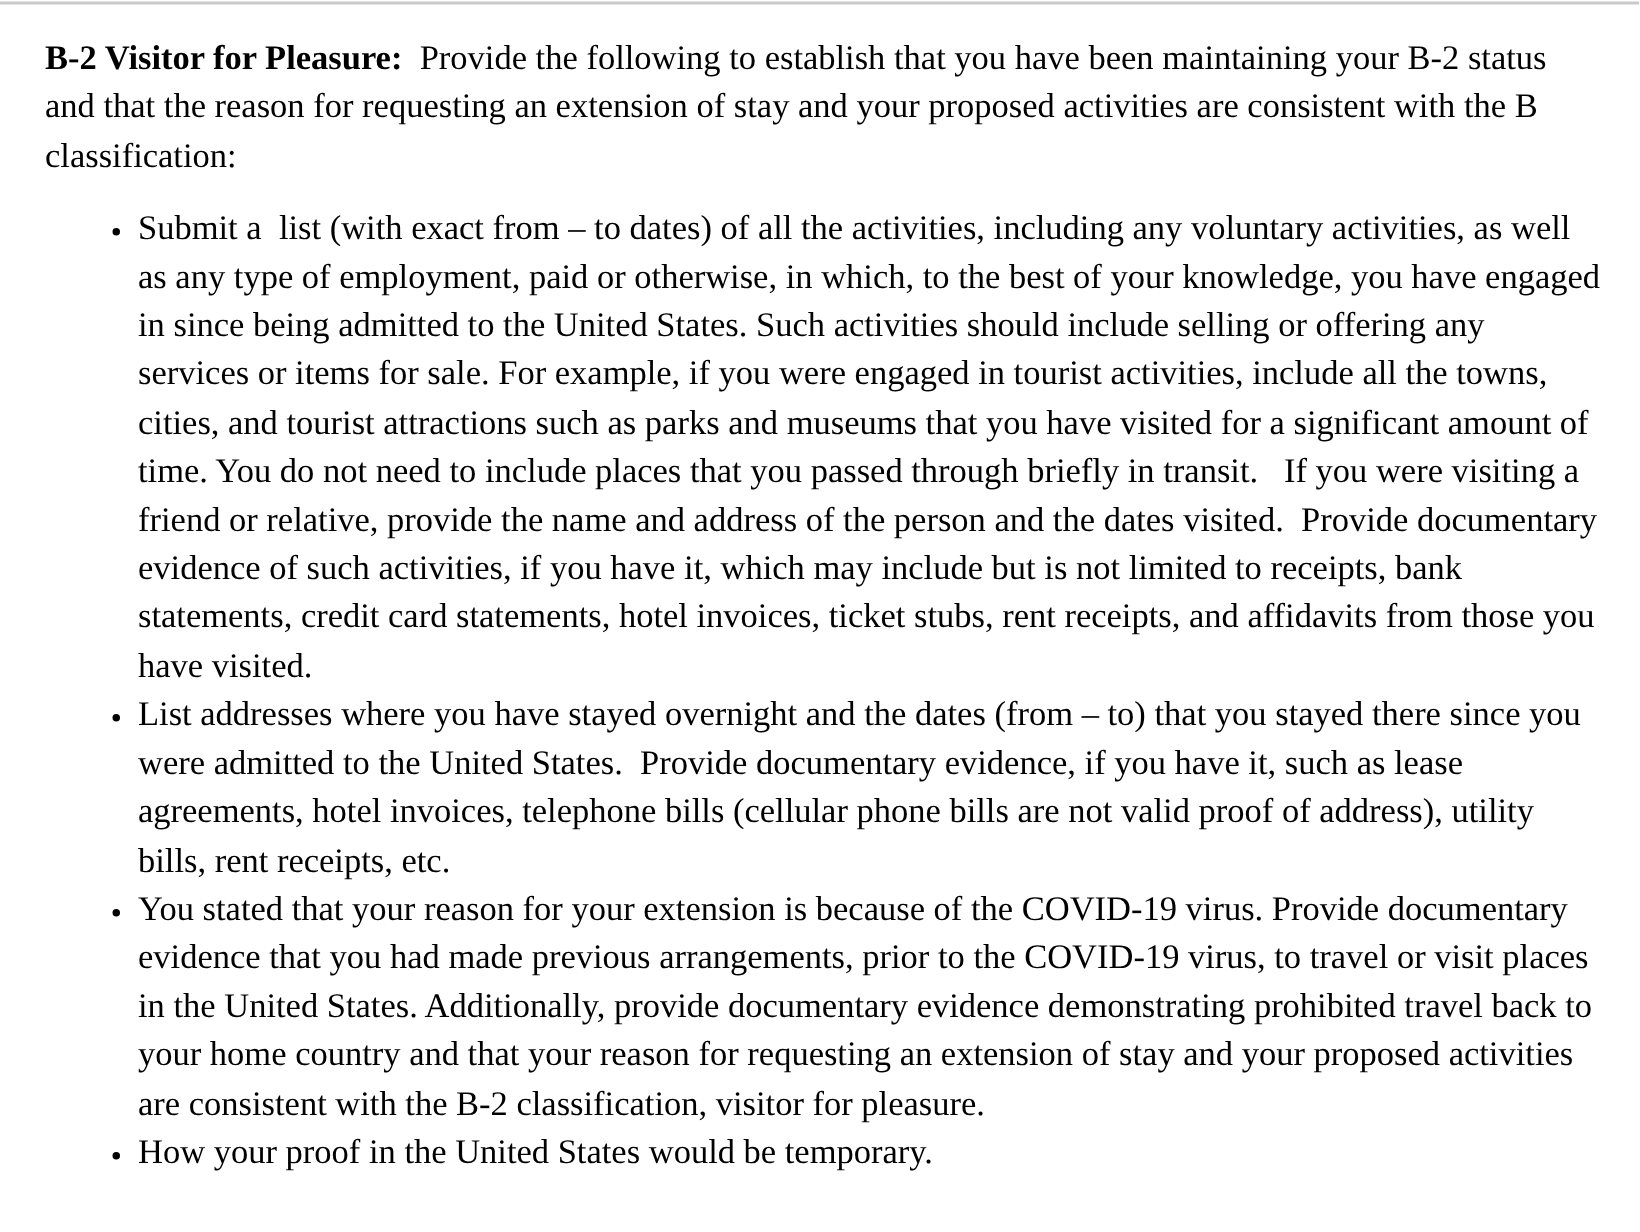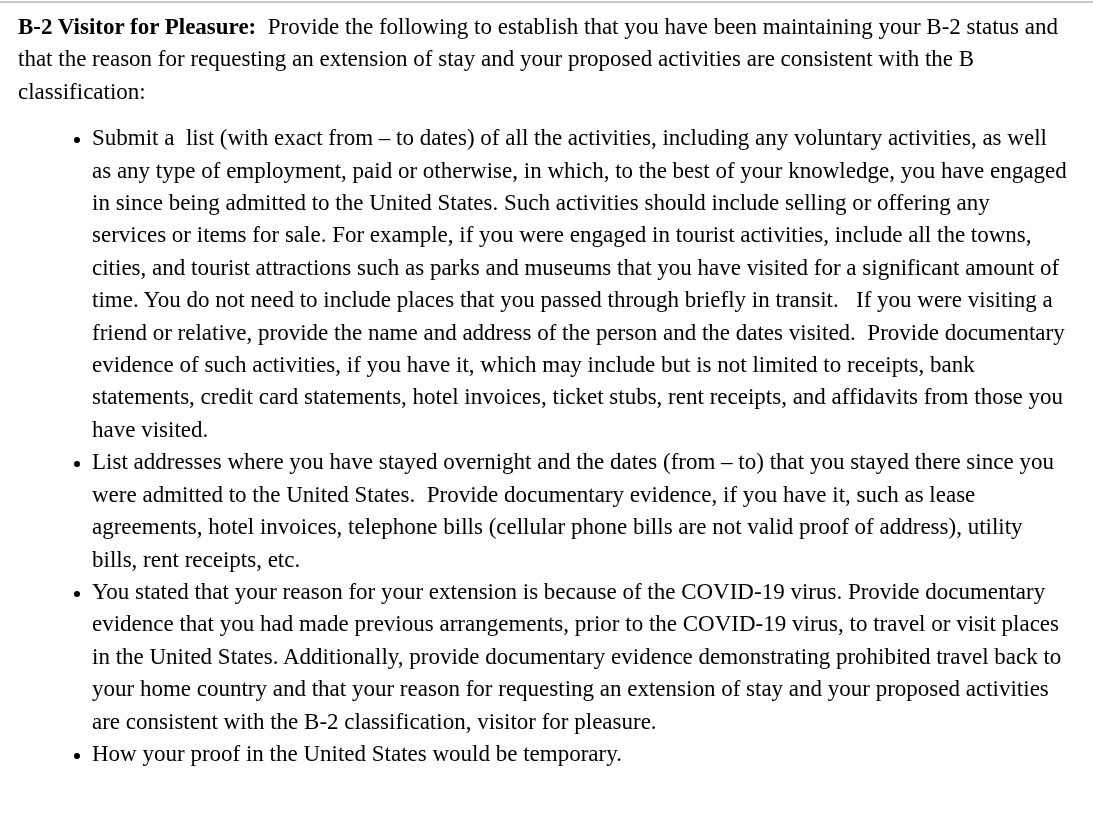--- a/index.html
+++ b/index.html
@@ -25,21 +25,21 @@
     left: 0;
     width: 100%;
     height: 2px;
     background: #c9c9c9;
   }
   .content {
     padding: 7px 26px 0 14px;
     box-sizing: border-box;
   }
   .intro {
-    margin: 4px;
+    margin: 16px;
     white-space: pre-wrap;
   }
   .section-heading {
     font-weight: bold;
   }
   ul.req-list {
     margin: 14px 0 0 0;
     padding: 0 0 0 78px;
     list-style-type: disc;
   }

